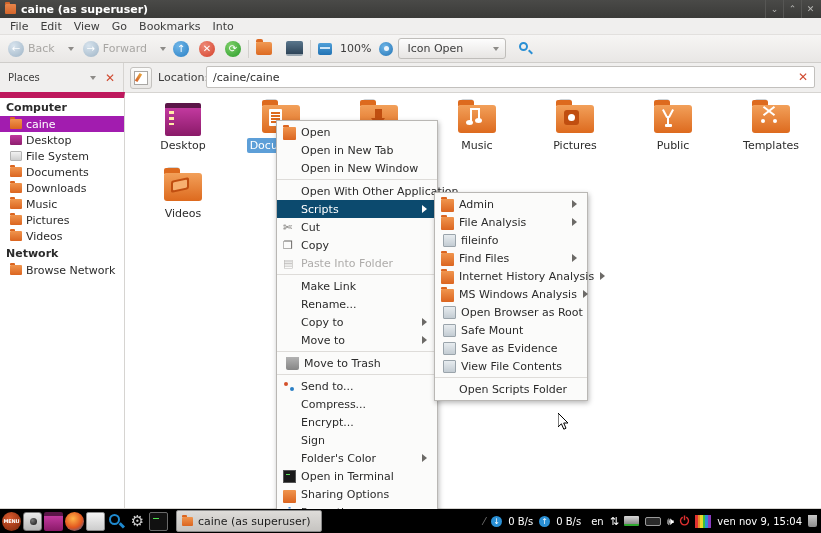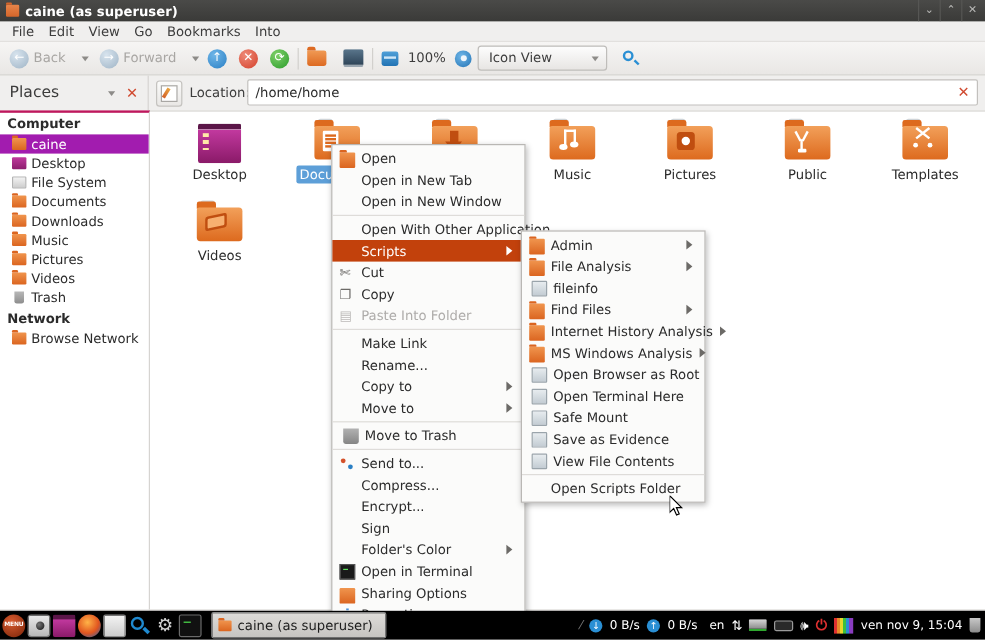--- a/index.html
+++ b/index.html
@@ -78,21 +78,21 @@
     border:2px solid #2a8fd4;border-radius:50%;box-sizing:border-box;}
   .search-ic:after{content:"";position:absolute;left:10px;top:10px;width:5px;height:2px;
     background:#2a8fd4;transform:rotate(45deg);}
 
   
   .subbar{position:absolute;left:0;top:63px;width:821px;height:29px;background:#f0efee;}
   .places-head{
     position:absolute;left:0;top:0;width:124px;height:29px;display:flex;align-items:center;
     box-sizing:border-box;padding-left:8px;border-right:1px solid #d6d4d1;
   }
-  .places-head .t{font-size:13px;color:#3c3c3c;}
+  .places-head .t{font-size:10px;color:#3c3c3c;}
   .places-head .caret2{margin-left:auto;width:0;height:0;border-left:3px solid transparent;
     border-right:3px solid transparent;border-top:4px solid #8d8b88;}
   .xbtn{color:#d04a30;font-weight:bold;font-size:12px;margin-left:9px;margin-right:8px;}
   .editbtn{
     position:absolute;left:130px;top:4px;width:20px;height:20px;border:1px solid #c4c2bf;border-radius:3px;
     background:linear-gradient(to bottom,#fbfbfa,#e9e7e5);display:flex;align-items:center;justify-content:center;
   }
   .pencil{width:12px;height:12px;border:1px solid #a9a7a4;background:#fff;position:relative;}
   .pencil:after{content:"";position:absolute;left:2px;top:1px;width:3px;height:9px;
     background:linear-gradient(to bottom,#e8a33d,#d4622a);transform:rotate(32deg);}
@@ -100,21 +100,21 @@
   .locfield{
     position:absolute;left:206px;top:3px;right:6px;height:22px;background:#ffffff;
     border:1px solid #c2c0bd;border-radius:2px;display:flex;align-items:center;
     padding:0 6px;box-sizing:border-box;font-size:11px;color:#2b2b2b;
   }
   .locfield .clear{margin-left:auto;color:#d04a30;font-weight:bold;font-size:12px;}
 
   
   .sidebar{
     position:absolute;left:0;top:92px;width:124px;bottom:25px;
-    background:#ffffff;border-right:1px solid #d6d4d1;border-top:2px solid #be185d;
+    background:#ffffff;border-right:1px solid #d6d4d1;border-top:6px solid #be185d;
     overflow:hidden;
   }
   .sb-group{font-weight:bold;font-size:11px;color:#2b2b2b;padding:3px 0 2px 6px;}
   .sb-item{display:flex;align-items:center;height:16px;padding-left:10px;font-size:11px;color:#2b2b2b;}
   .sb-item.sel{background:#a21caf;color:#ffffff;}
   .sb-ico{width:12px;height:10px;margin-right:4px;flex:0 0 auto;position:relative;border-radius:1px;}
   .ic-folder{background:linear-gradient(to bottom,#f0954e,#db6520);}
   .ic-folder:before{content:"";position:absolute;left:0;top:-2px;width:5px;height:2px;background:#db6520;border-radius:1px 1px 0 0;}
   .ic-desktop{background:linear-gradient(to bottom,#c0399e,#8d1e6e);}
   .ic-fs{background:linear-gradient(to bottom,#f2f2f2,#cfcfcf);border:1px solid #b4b4b4;box-sizing:border-box;}
@@ -153,21 +153,21 @@
 
   
   .menu{
     position:absolute;background:#fbfbfa;border:1px solid #b9b7b4;
     box-shadow:1px 2px 5px rgba(0,0,0,.28);padding:2px 0;z-index:50;
   }
   .mi{display:flex;align-items:center;height:18px;padding:0 10px 0 6px;font-size:11px;color:#2b2b2b;
     white-space:nowrap;position:relative;}
   .mi .mic{width:13px;height:13px;margin-right:5px;flex:0 0 auto;position:relative;}
   .mi .mtxt{flex:1 1 auto;}
-  .mi.sel{background:#c2410c;color:#ffffff;}
+  .mi.sel{background:#0c4a6e;color:#ffffff;}
   .mi.dis{color:#aeacaa;}
   .mi .arr{width:0;height:0;border-top:4px solid transparent;border-bottom:4px solid transparent;
     border-left:5px solid #6c6a67;margin-left:12px;}
   .mi.sel .arr{border-left-color:#ffffff;}
   .msep{height:1px;background:#dedcd9;margin:2px 0;}
   .mic-folder{background:linear-gradient(to bottom,#f0954e,#db6520);border-radius:1px;height:11px;top:1px;}
   .mic-folder:before{content:"";position:absolute;left:0;top:-2px;width:6px;height:2px;background:#db6520;border-radius:1px 1px 0 0;}
   .mic-doc{width:9px;height:12px;background:linear-gradient(to bottom,#e7ecef,#c3ccd3);
     border:1px solid #9aa4ab;box-sizing:border-box;border-radius:1px;margin-left:2px;margin-right:7px;}
   .mic-term{background:#1a1a1a;border:1px solid #555;box-sizing:border-box;}
@@ -276,38 +276,38 @@
       </span>
     <div class="tsep"></div>
     <span class="folder-ic"></span>
     <span style="width:10px"></span>
     <span class="screen-ic"></span>
     <div class="tsep"></div>
     <span class="blue-sq"></span>
     <span class="zoomlbl">100%</span>
     <span class="gear-ic"></span>
     <div class="combo">
-      <span>Icon View</span>
+      <span>Icon Open</span>
       <span class="caret" style="margin-right:2px"></span>
     </div>
     <span class="search-ic"></span>
   </div>
 
   <div class="subbar">
     <div class="places-head">
       <span class="t">Places</span>
       <span class="caret2"></span>
       <span class="xbtn">✕</span>
     </div>
     <div class="editbtn">
       <span class="pencil"></span>
     </div>
     <div class="loclbl">Location:</div>
     <div class="locfield">
-      <span>/home/home</span>
+      <span>/caine/caine</span>
       <span class="clear">✕</span>
     </div>
   </div>
 
   <div class="sidebar">
     <div class="sb-group">Computer</div>
     <div class="sb-item sel">
       <span class="sb-ico ic-folder"></span>
       <span>caine</span>
     </div>
@@ -331,24 +331,20 @@
       <span class="sb-ico ic-folder"></span>
       <span>Music</span>
     </div>
     <div class="sb-item">
       <span class="sb-ico ic-folder"></span>
       <span>Pictures</span>
     </div>
     <div class="sb-item">
       <span class="sb-ico ic-folder"></span>
       <span>Videos</span>
-    </div>
-    <div class="sb-item">
-      <span class="sb-ico ic-trash"></span>
-      <span>Trash</span>
     </div>
     <div class="sb-group">Network</div>
     <div class="sb-item">
       <span class="sb-ico ic-folder"></span>
       <span>Browse Network</span>
     </div>
   </div>
 
   <div class="content">
     <div class="grid">
@@ -576,24 +572,20 @@
       <span class="arr" style="margin-left:6px"></span>
     </div>
     <div class="mi">
       <span class="mic mic-folder"></span>
       <span class="mtxt">MS Windows Analysis</span>
       <span class="arr" style="margin-left:6px"></span>
     </div>
     <div class="mi">
       <span class="mic mic-doc"></span>
       <span class="mtxt">Open Browser as Root</span>
-    </div>
-    <div class="mi">
-      <span class="mic mic-doc"></span>
-      <span class="mtxt">Open Terminal Here</span>
     </div>
     <div class="mi">
       <span class="mic mic-doc"></span>
       <span class="mtxt">Safe Mount</span>
     </div>
     <div class="mi">
       <span class="mic mic-doc"></span>
       <span class="mtxt">Save as Evidence</span>
     </div>
     <div class="mi">

